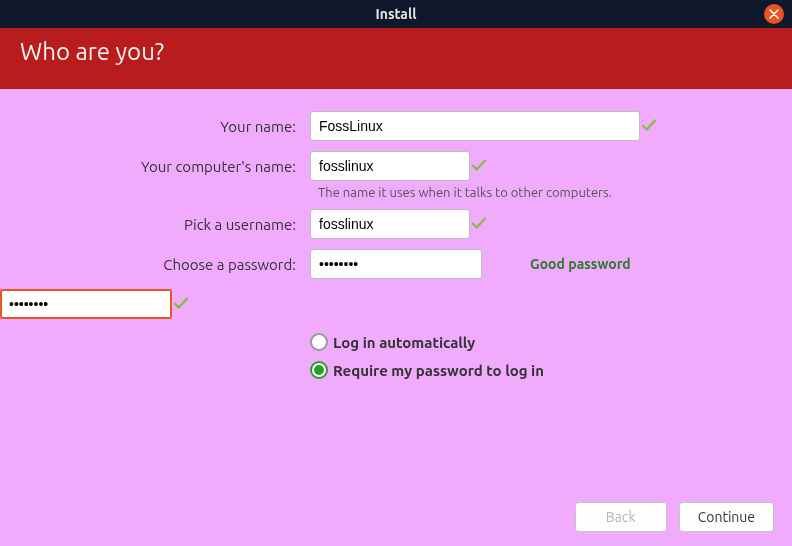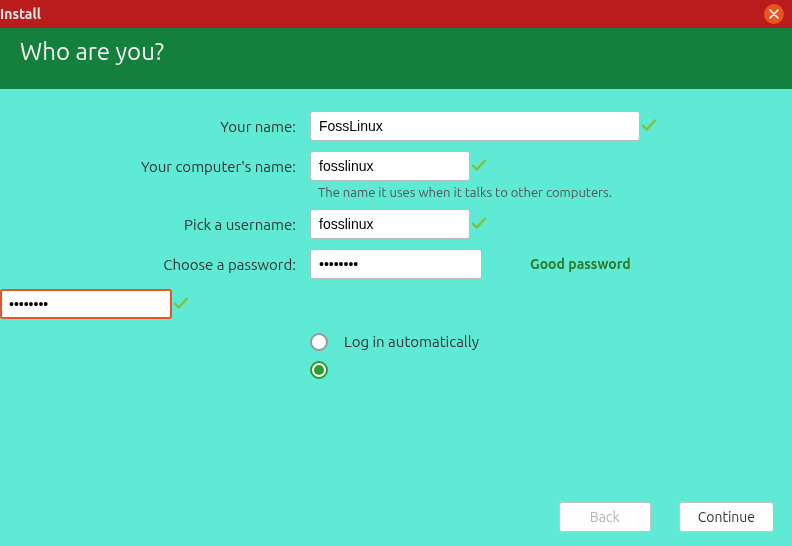--- a/index.html
+++ b/index.html
@@ -1,41 +1,41 @@
 <!DOCTYPE html>
 <html><head>
 <meta charset="utf-8">
 <style>
   * { box-sizing: border-box; }
   html, body { margin: 0; padding: 0; width: 792px; height: 546px; font-family: "Ubuntu", "Segoe UI", Arial, sans-serif; background: #f5f5f5; color: #333; }
   .window { width: 792px; height: 546px; display: flex; flex-direction: column; position: relative; }
-  .titlebar { background: #b91c1c; height: 28px; display: flex; align-items: center; color: #ddd; font-size: 14px; position: relative; }
+  .titlebar { background: #0f172a; height: 28px; display: flex; align-items: center; justify-content: center; color: #ddd; font-size: 14px; position: relative; }
   .titlebar .title { font-weight: 600; color: #e6e6e6; font-size: 14px; }
   .close-btn { position: absolute; right: 8px; top: 4px; width: 20px; height: 20px; border-radius: 50%; background: #e95420; display: flex; align-items: center; justify-content: center; color: #fff; font-size: 12px; cursor: pointer; }
-  .header { background: #15803d; padding: 10px 20px 24px 20px; }
+  .header { background: #b91c1c; padding: 10px 20px 24px 20px; }
   .header h1 { margin: 0; color: #f2f2f2; font-weight: 400; font-size: 24px; }
-  .body { flex: 1; background: #5eead4; position: relative; padding-top: 22px; }
+  .body { flex: 1; background: #f0abfc; position: relative; padding-top: 22px; }
   .form { display: grid; grid-template-columns: 300px 1fr; column-gap: 10px; row-gap: 10px; align-items: center; }
   .label { text-align: right; font-size: 15px; color: #333; padding-right: 4px; }
   .row-content { display: flex; align-items: center; gap: 0; }
   .hint { font-size: 13px; color: #555; }
   input[type="text"], input[type="password"] {
     height: 30px; border: 1px solid #bdbdbd; border-radius: 3px; padding: 0 8px; font-size: 14px; outline: none; background: #fff;
   }
   .w-long { width: 330px; }
   .w-med  { width: 160px; }
   .w-pass { width: 172px; }
   .check-icon svg { width: 18px; height: 18px; }
   .pwstrength { color: #2c7a2c; font-size: 14px; font-weight: 600; margin-left: 48px; }
-  .radio-row { display: flex; align-items: flex-start; gap: 16px; margin-top: 2px; }
+  .radio-row { display: flex; align-items: flex-end; gap: 5px; margin-top: 2px; font-weight: bold; }
   .radio { width: 18px; height: 18px; border-radius: 50%; border: 2px solid #999; display: inline-flex; align-items: center; justify-content: center; background: #fff; }
   .radio.selected { border-color: #2c9c2c; }
   .radio.selected::after { content: ""; width: 10px; height: 10px; background: #2c9c2c; border-radius: 50%; }
   .radio-label { font-size: 15px; color: #333; }
-  .footer { position: absolute; bottom: 14px; right: 18px; display: flex; gap: 28px; }
+  .footer { position: absolute; bottom: 14px; right: 18px; display: flex; gap: 12px; }
   .btn { height: 30px; min-width: 92px; padding: 0 18px; border: 1px solid #c4c4c4; background: #fdfdfd; border-radius: 3px; font-size: 14px; color: #333; display: inline-flex; align-items: center; justify-content: center; cursor: pointer; }
   .btn.disabled { color: #b5b5b5; }
   .hint-indent { grid-column: 2; margin-top: -6px; margin-left: 8px; }
   .radio-group { grid-column: 2; display: flex; flex-direction: column; gap: 8px; margin-top: 2px; }
 </style>
 </head>
 <body>
 
 <div class="window">
 
@@ -104,20 +104,21 @@
       </div>
 
       <div></div>
       <div class="radio-group">
         <div class="radio-row">
           <span class="radio"></span>
           <span class="radio-label">Log in automatically</span>
         </div>
         <div class="radio-row">
           <span class="radio selected"></span>
+          <span class="radio-label">Require my password to log in</span>
         </div>
       </div>
 
     </div>
 
     <div class="footer">
       <div class="btn disabled">Back</div>
       <div class="btn">Continue</div>
     </div>
   </div>

